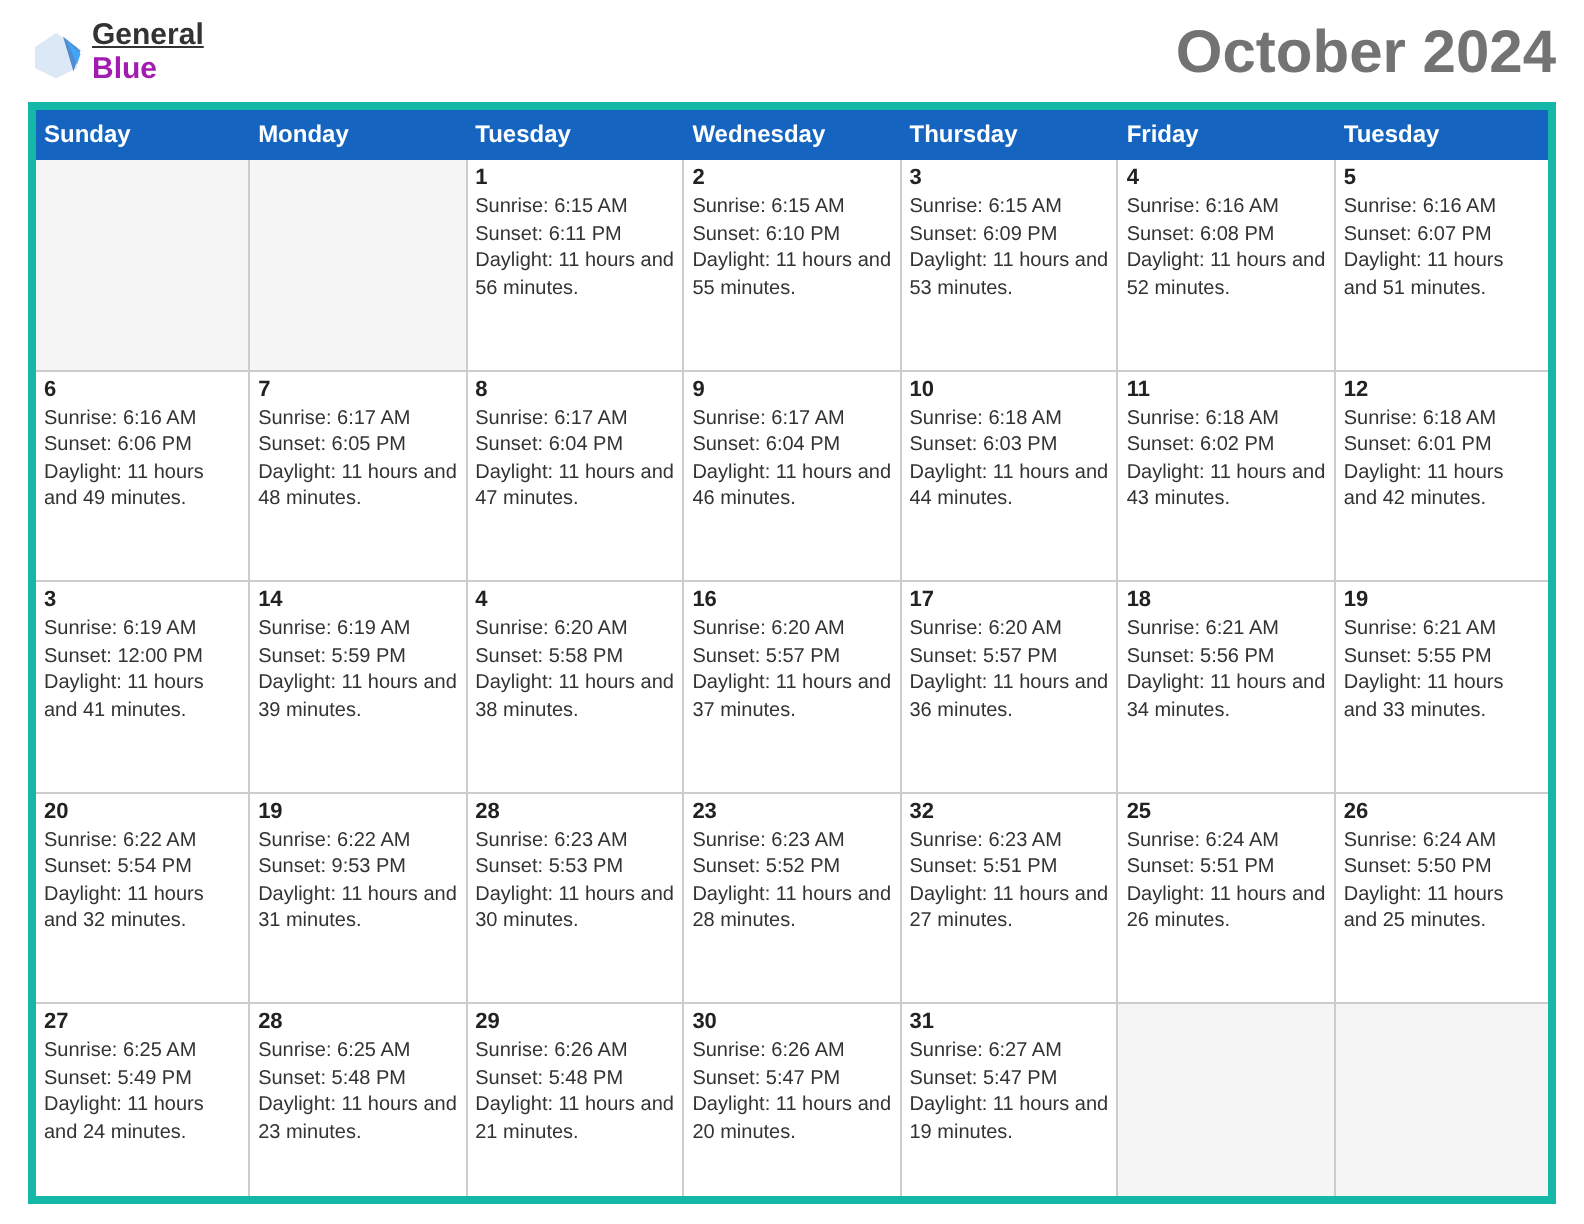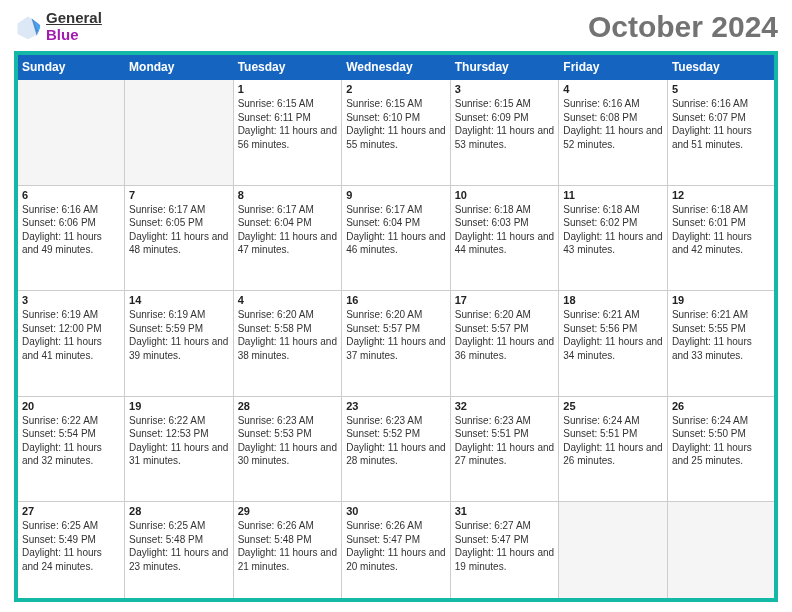--- a/index.html
+++ b/index.html
@@ -257,21 +257,21 @@
         <tr>
           <td>
             <span class="day-num">20</span>
             <div class="cell-info">Sunrise: 6:22 AM
 Sunset: 5:54 PM
 Daylight: 11 hours and 32 minutes.</div>
           </td>
           <td>
             <span class="day-num">19</span>
             <div class="cell-info">Sunrise: 6:22 AM
-Sunset: 12:53 PM
+Sunset: 9:53 PM
 Daylight: 11 hours and 31 minutes.</div>
           </td>
           <td>
             <span class="day-num">28</span>
             <div class="cell-info">Sunrise: 6:23 AM
 Sunset: 5:53 PM
 Daylight: 11 hours and 30 minutes.</div>
           </td>
           <td>
             <span class="day-num">23</span>

